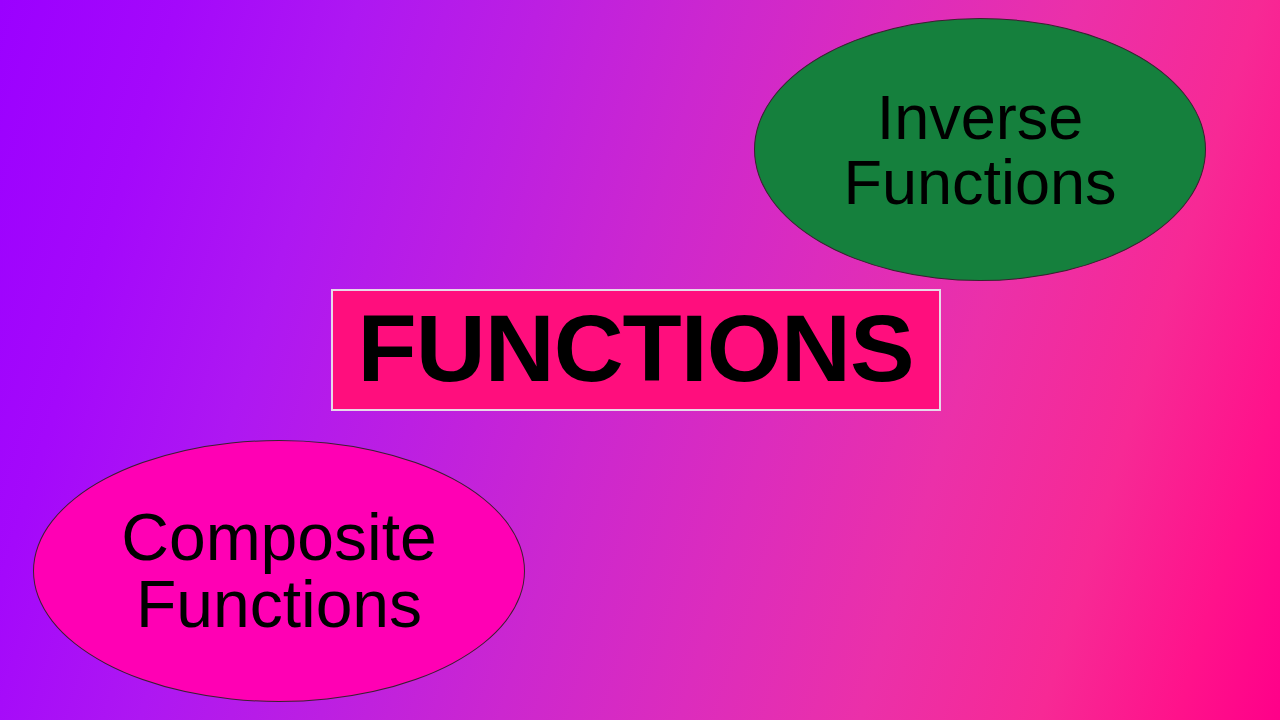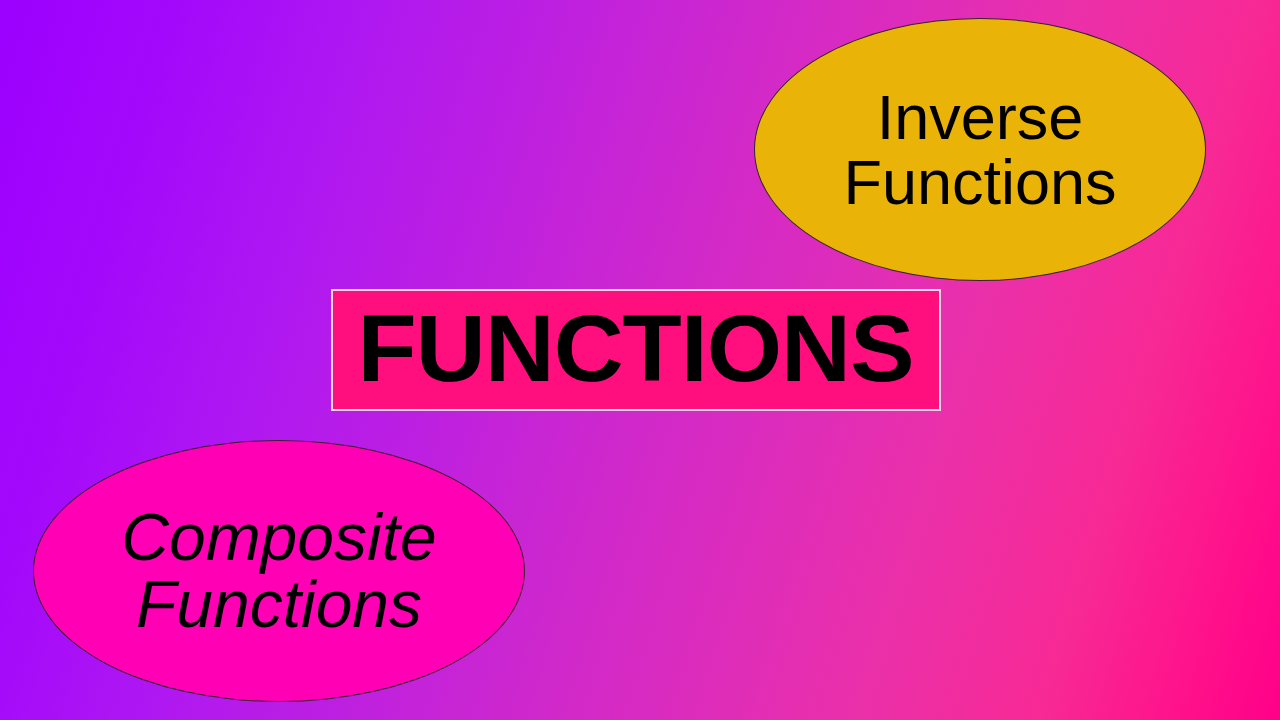--- a/index.html
+++ b/index.html
@@ -39,21 +39,21 @@
     text-align: center;
     color: #000;
     line-height: 1.02;
     box-sizing: border-box;
   }
   .ellipse {
     border-radius: 50%;
     border: 1px solid #3a2030;
   }
   .ellipse-magenta { background: #FF00B4; }
-  .ellipse-coral   { background: #eab308; }
+  .ellipse-coral   { background: #15803d; }
 
   
   #node-fx-vs-fcolonx {
     left: 85px;  top: 95px;
     width: 384px; height: 151px;
   }
   #node-fx-vs-fcolonx .label {
     font-size: 56px;
     letter-spacing: -0.5px;
     transform: translateY(-1px);
@@ -76,21 +76,21 @@
   #node-functions-banner .label {
     font-size: 95px;
     font-weight: 700;
     letter-spacing: -1px;
     transform: scaleX(1.02) translateY(-2px);
   }
 
   
   #node-composite-functions {
     left: 33px; top: 440px;
-    width: 492px; height: 262px; font-style: italic;
+    width: 492px; height: 262px;
   }
   #node-composite-functions .label { font-size: 66px; }
 
   
   #node-domain-range {
     left: 775px; top: 428px;
     width: 415px; height: 262px;
   }
   #node-domain-range .label { font-size: 66px; }
 

